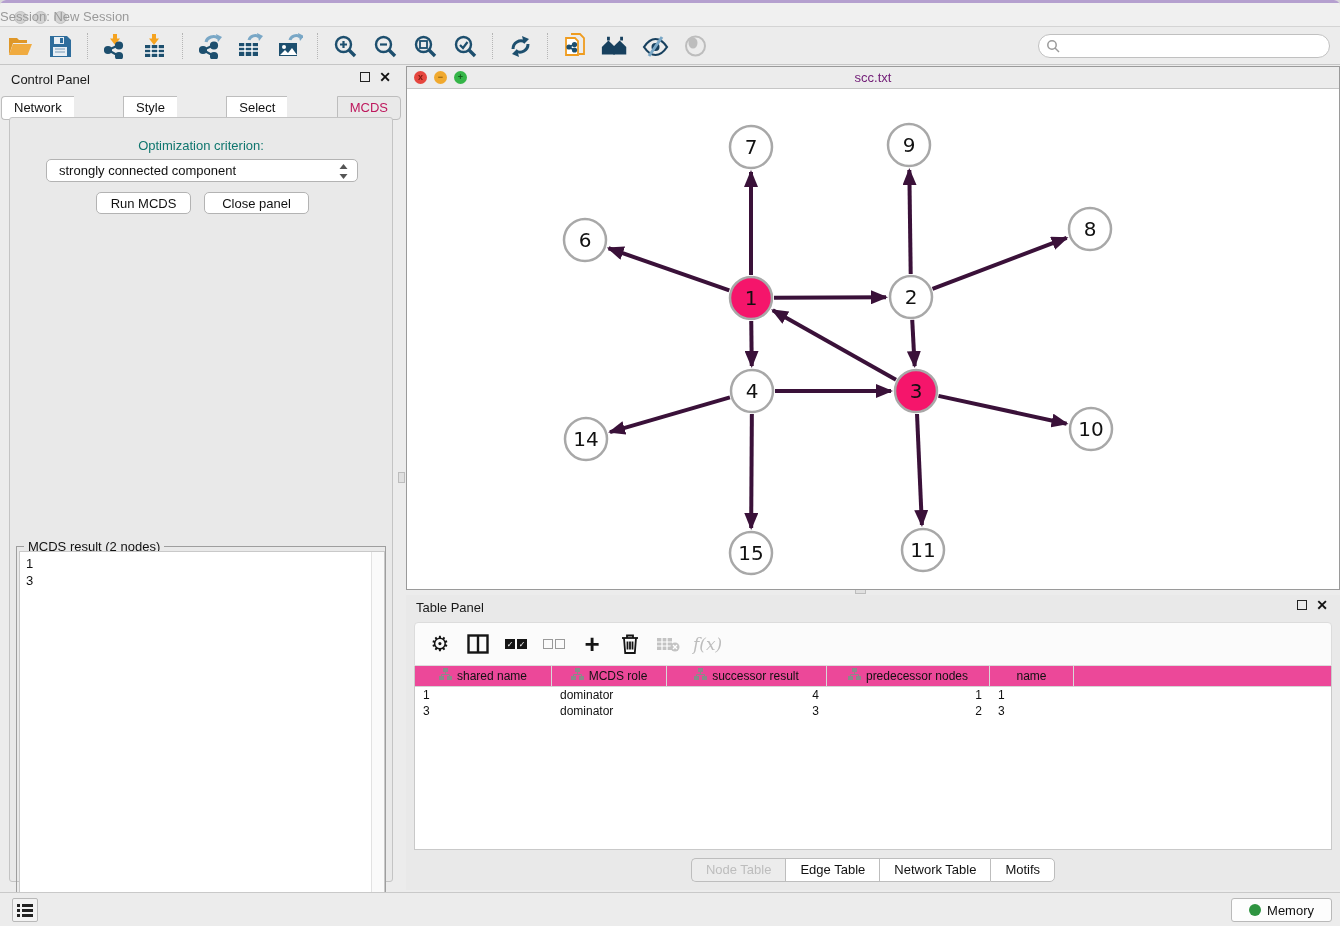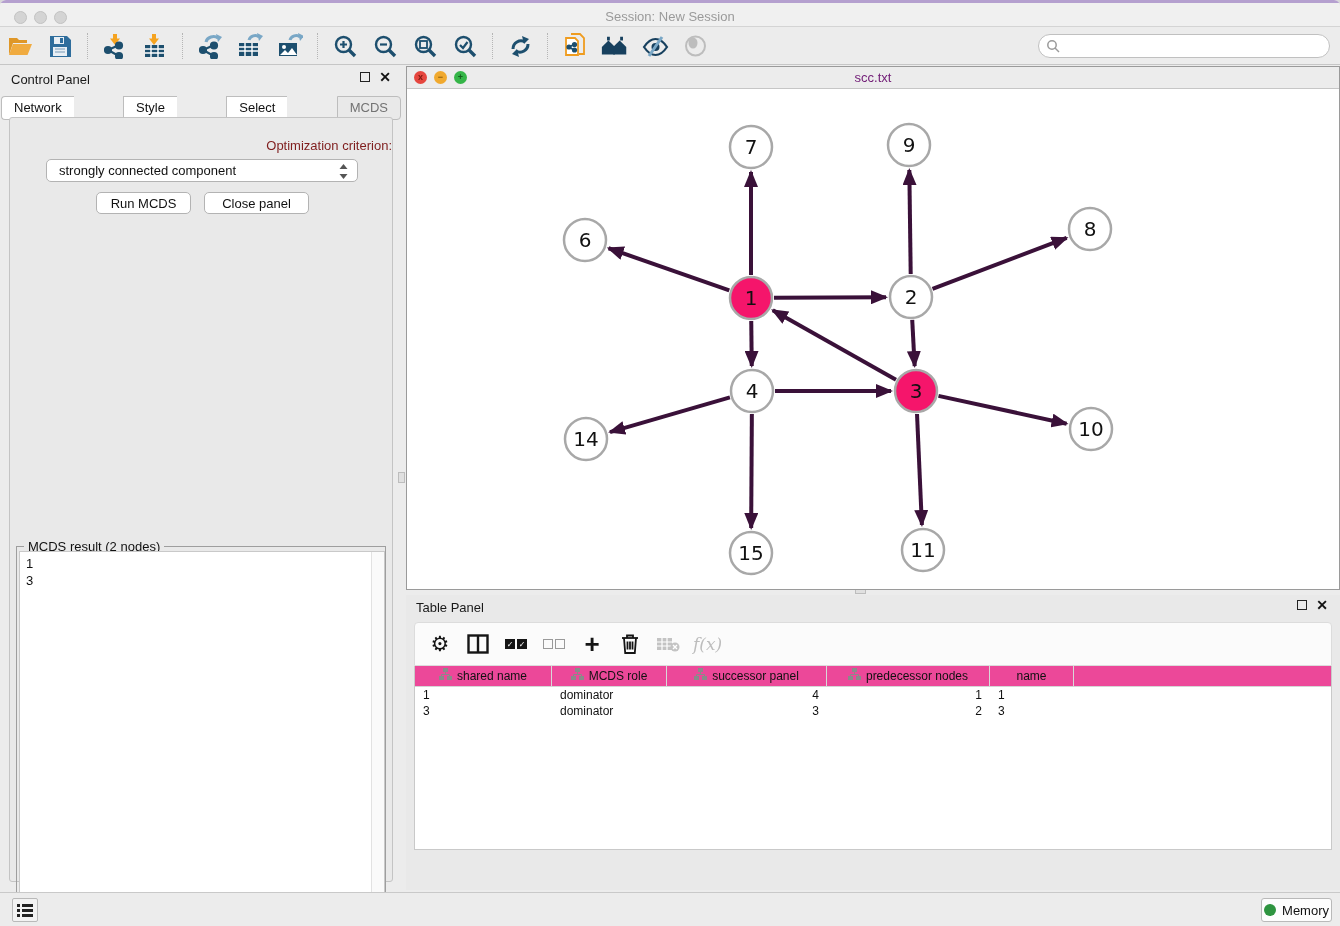--- a/index.html
+++ b/index.html
@@ -2,44 +2,44 @@
 <html><head>
 <meta charset="utf-8">
 <style>
   * { margin:0; padding:0; box-sizing:border-box; }
   html,body { width:1340px; height:926px; background:#d8d8d8; font-family:"Liberation Sans",sans-serif; }
   #app { position:relative; width:1340px; height:926px; background:#ececec; border-radius:6px 6px 0 0; overflow:hidden; }
 
   
   #titlebar { position:absolute; left:0; top:0; width:100%; height:27px; background:#f0f0f0; border-top:3px solid #b5a0cf; border-bottom:1px solid #d4d4d4; }
   .tl { position:absolute; top:8px; width:13px; height:13px; border-radius:50%; background:#d4d4d4; border:1px solid #c2c2c2; }
-  #win-title { position:absolute; top:6px; left:0; width:100%; text-align:center; font-size:13px; color:#9a9a9a; }
+  #win-title { position:absolute; top:6px; left:0; width:100%; font-size:13px; color:#9a9a9a; }
 
   
   #toolbar { position:absolute; left:0; top:28px; width:100%; height:37px; background:#ececec; border-bottom:1px solid #c6c6c6; display:flex; align-items:center; }
   .tb-icon { width:30px; height:28px; display:flex; align-items:center; justify-content:center; margin:0 5px; }
   .tb-sep { width:1px; height:26px; margin:0 7px; border-left:1px dotted #b5b5b5; }
   #search-wrap { position:absolute; right:10px; top:6px; }
   #search-input { width:292px; height:24px; border:1px solid #c0c0c0; border-radius:12px; background:#fff; padding:0 10px 0 26px; font-size:13px; outline:none; }
   #search-icon { position:absolute; left:8px; top:5px; }
 
   
   #control-panel { position:absolute; left:1px; top:66px; width:400px; height:825px; background:#ececec; }
   #cp-header { position:relative; height:28px; }
   #cp-title { position:absolute; left:10px; top:6px; font-size:13px; color:#1a1a1a; }
   .panel-btns { position:absolute; right:10px; top:6px; display:flex; gap:9px; align-items:center; }
   .float-box { width:10px; height:10px; border:1.6px solid #222; }
   .close-x { font-size:14px; font-weight:bold; color:#111; line-height:10px; }
   #cp-tabs { position:absolute; left:0; top:30px; width:100%; display:flex; justify-content:space-between; }
   .cp-tab { font-size:13px; padding:3px 12px 4px; background:#fff; border:1px solid #bdbdbd; border-right:none; color:#111; }
   .cp-tab:first-child { border-radius:4px 0 0 4px; }
   .cp-tab:last-child { border-right:1px solid #bdbdbd; border-radius:0 4px 4px 0; }
-  .cp-tab.active { background:#e9e9e9; color:#737373; }
+  .cp-tab.active { background:#e9e9e9; color:#be185d; }
   #cp-body { position:absolute; left:8px; top:51px; width:384px; height:765px; background:#e9e9e9; border:1px solid #c4c4c4; border-radius:3px; }
-  #opt-label { position:absolute; top:20px; width:100%; text-align:right; font-size:13px; color:#7f1d1d; }
+  #opt-label { position:absolute; top:20px; width:100%; text-align:center; font-size:13px; color:#0f766e; }
   #opt-select { position:absolute; left:36px; top:41px; width:312px; height:23px; background:#fff; border:1px solid #b3b3b3; border-radius:5px; font-size:13px; color:#111; display:flex; align-items:center; padding-left:12px; }
   #opt-chevrons { position:absolute; right:8px; top:3px; }
   .cp-btn { position:absolute; top:74px; height:22px; background:#fff; border:1px solid #b3b3b3; border-radius:5px; font-size:13px; color:#111; display:flex; align-items:center; justify-content:center; }
   #run-btn { left:86px; width:95px; }
   #close-btn { left:194px; width:105px; }
   #result-group { position:absolute; left:6px; top:428px; width:370px; height:376px; border:1px solid #9e9e9e; }
   #result-title { position:absolute; left:7px; top:-8px; background:#e9e9e9; padding:0 4px; font-size:13px; color:#111; }
   #result-area { position:absolute; left:2px; top:4px; width:366px; height:368px; background:#fff; border:1px solid #c9c9c9; }
   #result-text { font-family:"Liberation Sans",sans-serif; font-size:13px; color:#111; padding:3px 6px; line-height:17px; }
   #result-scroll { position:absolute; right:0; top:0; width:13px; height:100%; background:#fafafa; border-left:1px solid #e2e2e2; }
@@ -74,21 +74,21 @@
   .td { font-size:12px; color:#111; padding:1px 8px; white-space:nowrap; overflow:hidden; }
   #tp-tabs { position:absolute; left:0; top:263px; width:100%; display:flex; justify-content:center; }
   .tp-tab { font-size:13px; padding:3px 14px 4px; background:#fff; border:1px solid #bdbdbd; border-right:none; color:#111; }
   .tp-tab:first-child { border-radius:5px 0 0 5px; }
   .tp-tab:last-child { border-right:1px solid #bdbdbd; border-radius:0 5px 5px 0; }
   .tp-tab.active { background:#ececec; color:#bdbdbd; }
 
   
   #statusbar { position:absolute; left:0; top:892px; width:100%; height:34px; background:#ececec; border-top:1px solid #c9c9c9; }
   #list-btn { position:absolute; left:12px; top:5px; width:26px; height:24px; background:#f2f2f2; border:1px solid #b9b9b9; border-radius:2px; display:flex; align-items:center; justify-content:center; }
-  #memory-btn { position:absolute; right:8px; top:5px; height:24px; background:#fdfdfd; border:1px solid #b9b9b9; border-radius:3px; display:flex; align-items:center; gap:6px; padding:0 2px; font-size:13px; color:#111; }
+  #memory-btn { position:absolute; right:8px; top:5px; height:24px; background:#fdfdfd; border:1px solid #b9b9b9; border-radius:3px; display:flex; align-items:center; gap:6px; padding:0 17px; font-size:13px; color:#111; }
   #memory-dot { width:12px; height:12px; border-radius:50%; background:#2e9440; }
 </style>
 </head>
 <body>
 
 <div id="app">
 
   <div id="titlebar">
     <span class="tl" style="left:14px"></span>
     <span class="tl" style="left:34px"></span>
@@ -448,21 +448,21 @@
           </div>
           <div class="th" style="width: 160px;">
             <span><svg width="13" height="13" viewBox="0 0 13 13">
                 <g fill="#8a8a8a">
                   <rect x="4" y="0" width="5" height="4"></rect>
                   <rect x="0" y="8" width="5" height="4"></rect>
                   <rect x="8" y="8" width="5" height="4"></rect>
                 </g>
                 <path d="M6.5 4v2.5M2.5 8V6.5h8V8" stroke="#8a8a8a" fill="none"></path>
               </svg></span>
-            <span>successor panel</span>
+            <span>successor result</span>
           </div>
           <div class="th" style="width: 163px;">
             <span><svg width="13" height="13" viewBox="0 0 13 13">
                 <g fill="#8a8a8a">
                   <rect x="4" y="0" width="5" height="4"></rect>
                   <rect x="0" y="8" width="5" height="4"></rect>
                   <rect x="8" y="8" width="5" height="4"></rect>
                 </g>
                 <path d="M6.5 4v2.5M2.5 8V6.5h8V8" stroke="#8a8a8a" fill="none"></path>
               </svg></span>
@@ -482,20 +482,26 @@
           </div>
           <div class="tr">
             <div class="td" style="width: 137px; text-align: left;">3</div>
             <div class="td" style="width: 115px; text-align: left;">dominator</div>
             <div class="td" style="width: 160px; text-align: right;">3</div>
             <div class="td" style="width: 163px; text-align: right;">2</div>
             <div class="td" style="width: 84px; text-align: left;">3</div>
           </div>
         </div>
     </div>
+    <div id="tp-tabs">
+        <div class="tp-tab active">Node Table</div>
+        <div class="tp-tab">Edge Table</div>
+        <div class="tp-tab">Network Table</div>
+        <div class="tp-tab">Motifs</div>
+      </div>
   </div>
 
   <div id="statusbar">
     <span id="list-btn">
       <svg width="16" height="14" viewBox="0 0 16 14">
           <g fill="#222">
             <rect x="0" y="1" width="3" height="3"></rect>
             <rect x="5" y="1" width="11" height="3"></rect>
             <rect x="0" y="6" width="3" height="3"></rect>
             <rect x="5" y="6" width="11" height="3"></rect>

